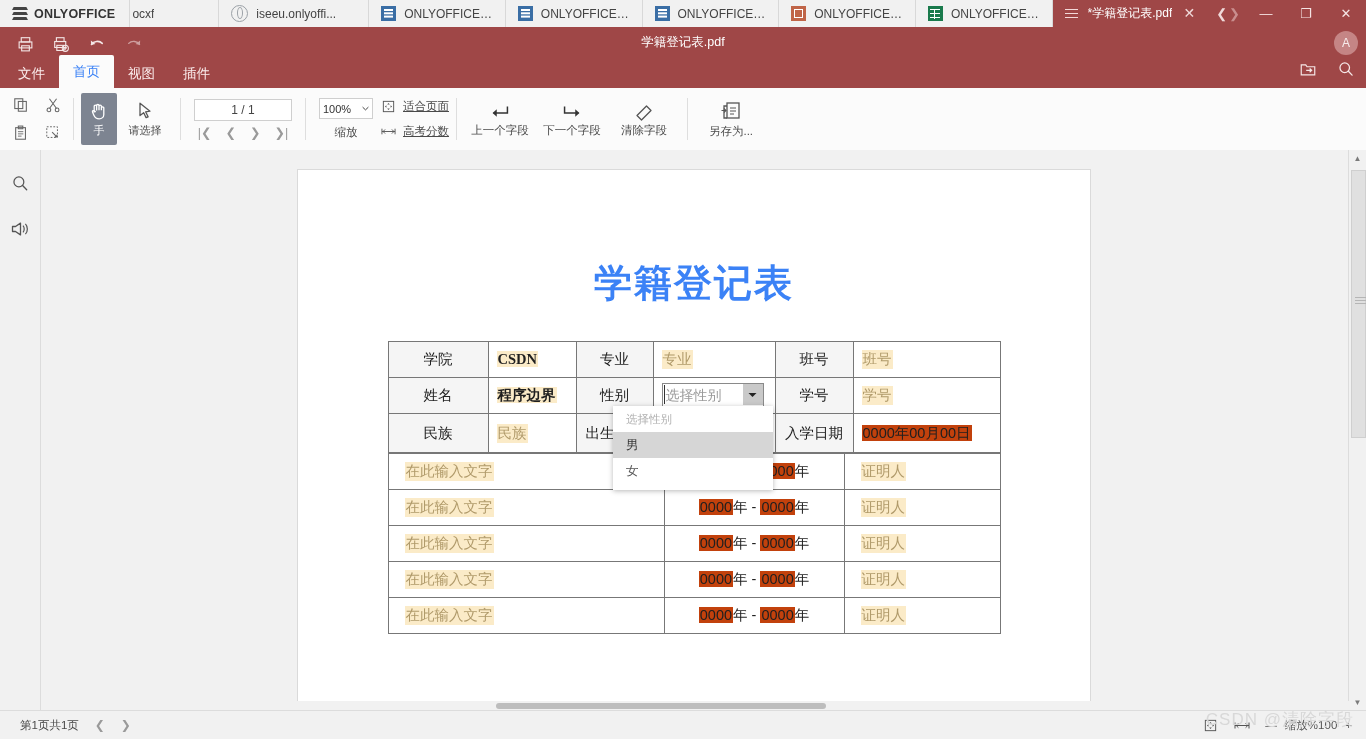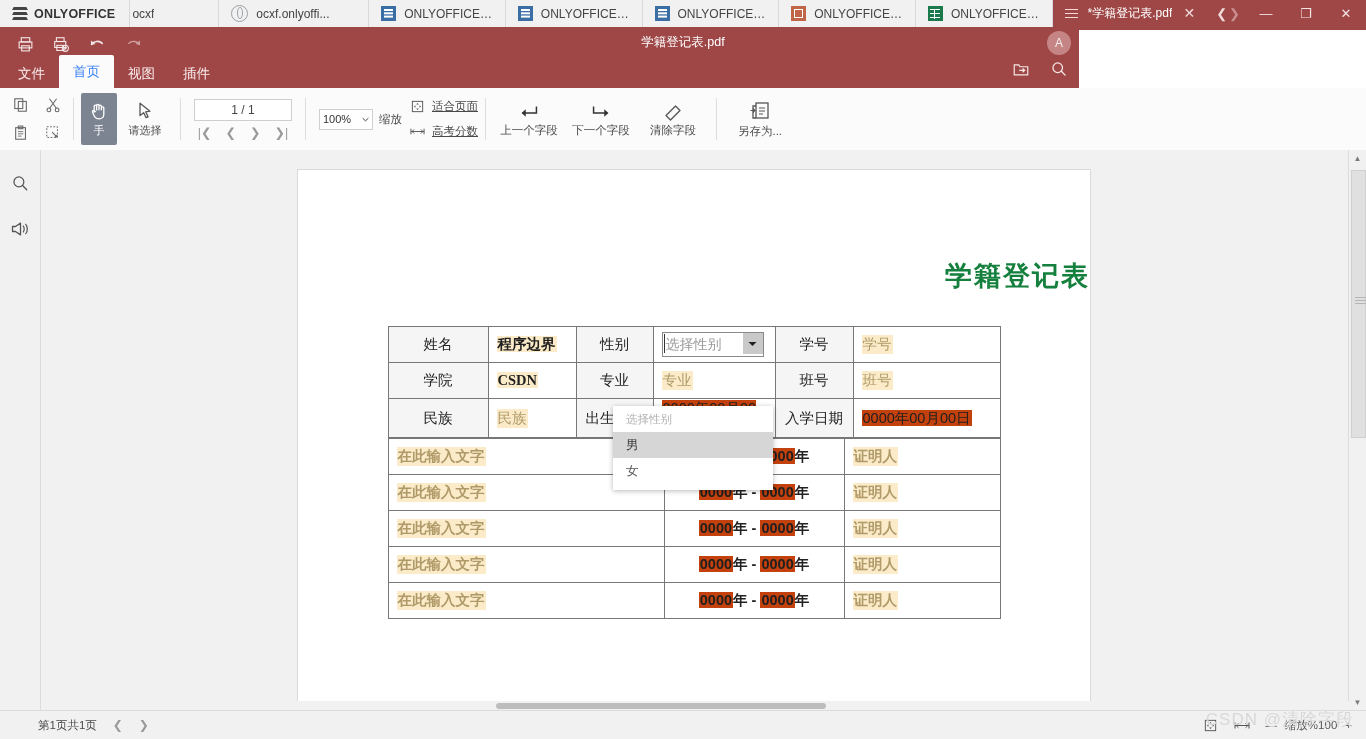--- a/index.html
+++ b/index.html
@@ -85,21 +85,21 @@
   .navarrows .dim { color:#c98e8e; }
   .tabspacer { flex: 1 1 auto; background:#9f4747; }
   .wincontrols { display: flex; align-items: center; background:#9f4747; }
   .wincontrols .wb {
     width: 40px; height: 27px; display:flex; align-items:center; justify-content:center;
     color:#f5e4e4; font-size: 13px;
   }
 
   
   .apptop {
-    position: absolute; top: 27px; left: 0; width: 1079px; height: 61px;
+    position: absolute; top: 27px; left: 0; width: 1366px; height: 61px;
     background: #9f4747;
   }
   .qat { position: absolute; left: 8px; top: 4px; display: flex; align-items: center; gap: 2px; }
   .qat .qb {
     width: 34px; height: 26px; display: flex; align-items: center; justify-content: center;
     color: #f4e6e6;
   }
   .doctitle {
     position: absolute; top: 7px; left: 0; width: 1366px; text-align: center;
     font-size: 12.5px; color: #fff;
@@ -149,21 +149,21 @@
   }
   .pagebox {
     display: flex; flex-direction: column; align-items: center; justify-content: center; gap: 4px;
     padding: 0 6px;
   }
   .pageinput {
     width: 96px; height: 20px; border: 1px solid #cfcfcf; background: #fff;
     font-size: 12px; color: #444; text-align: center; line-height: 20px;
   }
   .pagenav { display: flex; gap: 14px; color: #9a9a9a; font-size: 12.5px; }
-  .zoomcol { display: flex; flex-direction: row; align-items: center; gap: 6px; padding: 0 6px; }
+  .zoomcol { display: flex; flex-direction: column; align-items: center; gap: 6px; padding: 0 6px; }
   .zoomsel {
     width: 46px; height: 19px; border: 1px solid #cfcfcf; background: #fff;
     font-size: 11px; color: #333; display: flex; align-items: center;
     justify-content: space-between; padding: 0 3px;
   }
   .zoomlbl { font-size: 11.5px; color: #4a4a4a; }
   .fitcol { display: flex; flex-direction: column; justify-content: center; gap: 10px; padding-left: 2px; }
   .fitrow { display: flex; align-items: center; gap: 7px; font-size: 11.5px; color: #4a4a4a; text-decoration: underline; }
 
   
@@ -177,42 +177,41 @@
   
   .viewport {
     position: absolute; top: 150px; left: 41px; width: 1308px; height: 561px;
     background: #f1f1f1; overflow: hidden;
   }
   .page {
     position: absolute; left: 257px; top: 20px; width: 792px; height: 700px;
     background: #fff; box-shadow: 0 0 0 1px #dadada;
   }
   .ptitle {
-    text-align: right; font-size: 27px; font-weight: bold; color: #15803d;
+    text-align: center; font-size: 38px; font-weight: bold; color: #3b82f6;
     margin-top: 88px; letter-spacing: 2px;
   }
 
   table.ftable {
     border-collapse: collapse; margin: 0 auto; table-layout: fixed;
   }
   table.ftable td {
     border: 1px solid #777; font-size: 14.5px; color: #222;
     padding: 0 8px; height: 35px; vertical-align: middle;
   }
   .lbl-cell { text-align: center; background: #f5f5f5; }
   .fld { background: #fbebc8; color: #b09a6a; display: inline-block; padding: 0 1px; }
   .fld-dark { background: #fbebc8; color: #1f1f1f; font-weight: bold; padding: 0 1px; font-family: "Liberation Serif", serif; }
   .fld-black { background: #c2410c; color: #1f1f1f; padding: 0 1px; }
 
   .t2 { margin-top: 32px; }
   table.ftable2 { border-collapse: collapse; margin: 0 auto; table-layout: fixed; }
   table.ftable2 td {
-    border: 1px solid #777; font-size: 14.5px; color: #222; height: 35px; padding: 0 8px;
+    border: 1px solid #777; font-size: 14.5px; color: #222; height: 35px; padding: 0 16px;
     vertical-align: middle;
-    font-weight: bold;
   }
   table.ftable2 th {
     border: 1px solid #777; font-size: 15.5px; color: #222; height: 35px;
     background: #f5f5f5; font-weight: normal;
   }
 
   
   .selwidget {
     position: relative; display: inline-block; width: 100px; height: 23px;
     border: 1px solid #8a8a8a; background: #fff; vertical-align: middle;
@@ -249,21 +248,21 @@
     position: absolute; left: 41px; bottom: 28px; width: 1308px; height: 10px; background: #f1f1f1;
   }
   .hs-thumb { position: absolute; left: 455px; top: 2px; width: 330px; height: 6px; background: #bdbdbd; border-radius: 3px; }
 
   
   .statusbar {
     position: absolute; left: 0; bottom: 0; width: 1366px; height: 28px;
     background: #f1f1f1; border-top: 1px solid #dcdcdc;
     display: flex; align-items: center;
   }
-  .sb-left { display: flex; align-items: center; gap: 16px; padding-left: 38px; font-size: 11.5px; color: #4a4a4a; }
+  .sb-left { display: flex; align-items: center; gap: 16px; padding-left: 20px; font-size: 11.5px; color: #4a4a4a; }
   .sb-nav { display: flex; gap: 16px; color: #9a9a9a; font-size: 12px; }
   .sb-right { margin-left: auto; display: flex; align-items: center; gap: 14px; padding-right: 14px; font-size: 11.5px; color: #4a4a4a; }
   .sb-ic { width: 18px; height: 18px; display:flex; align-items:center; justify-content:center; color:#555; }
   .zoomctl { display: flex; align-items: center; gap: 8px; color: #555; }
 
   .watermark {
     position: absolute; right: 12px; bottom: 8px;
     font-size: 17px; color: #d8d8d8; letter-spacing: 1px;
     pointer-events: none; white-space: nowrap;
   }
@@ -283,21 +282,21 @@
         </span>
       <span>ONLYOFFICE</span>
     </div>
 
     <div class="wtab tab-partial">
       <span class="ttl">ocxf</span>
     </div>
 
     <div class="wtab" style="width:152px">
       <span class="ficon globe"></span>
-      <span class="ttl">ocxf.onlyoffi...</span>
+      <span class="ttl">iseeu.onlyoffi...</span>
     </div>
 
     <div class="wtab" style="width:136px">
       <span class="ficon doc"></span>
       <span class="ttl">ONLYOFFICE ...</span>
     </div>
 
     <div class="wtab" style="width:136px">
       <span class="ficon doc"></span>
       <span class="ttl">ONLYOFFICE ...</span>
@@ -568,46 +567,46 @@
         <colgroup>
           <col style="width:100px">
             <col style="width:88px">
             <col style="width:77px">
           <col style="width:122px">
             <col style="width:78px">
             <col style="width:147px">
         </colgroup>
         <tbody>
             <tr>
+          <td class="lbl-cell">学院</td>
+          <td><span class="fld-dark">CSDN</span></td>
+          <td class="lbl-cell">专业</td>
+          <td><span class="fld">专业</span></td>
+          <td class="lbl-cell">班号</td>
+          <td><span class="fld">班号</span></td>
+        </tr>
+        <tr>
           <td class="lbl-cell">姓名</td>
           <td><span class="fld-dark">程序边界</span></td>
           <td class="lbl-cell">性别</td>
           <td>
             <span class="selwidget">
               <span class="caretl"></span>
               <span class="selval">选择性别</span>
               <span class="caret-box">
                 <svg width="9" height="6" viewBox="0 0 9 6">
                       <path d="M0.5 1L4.5 5 8.5 1z" fill="#222"></path>
                     </svg>
               </span>
             </span>
           </td>
           <td class="lbl-cell">学号</td>
           <td><span class="fld">学号</span></td>
         </tr>
         <tr>
-          <td class="lbl-cell">学院</td>
-          <td><span class="fld-dark">CSDN</span></td>
-          <td class="lbl-cell">专业</td>
-          <td><span class="fld">专业</span></td>
-          <td class="lbl-cell">班号</td>
-          <td><span class="fld">班号</span></td>
-        </tr>
-        <tr>
           <td class="lbl-cell">民族</td>
           <td><span class="fld">民族</span></td>
           <td class="lbl-cell">出生日期</td>
           <td><span class="fld-black">0000年00月00日</span></td>
           <td class="lbl-cell">入学日期</td>
           <td><span class="fld-black">0000年00月00日</span></td>
         </tr>
       </tbody>
         </table>
 

